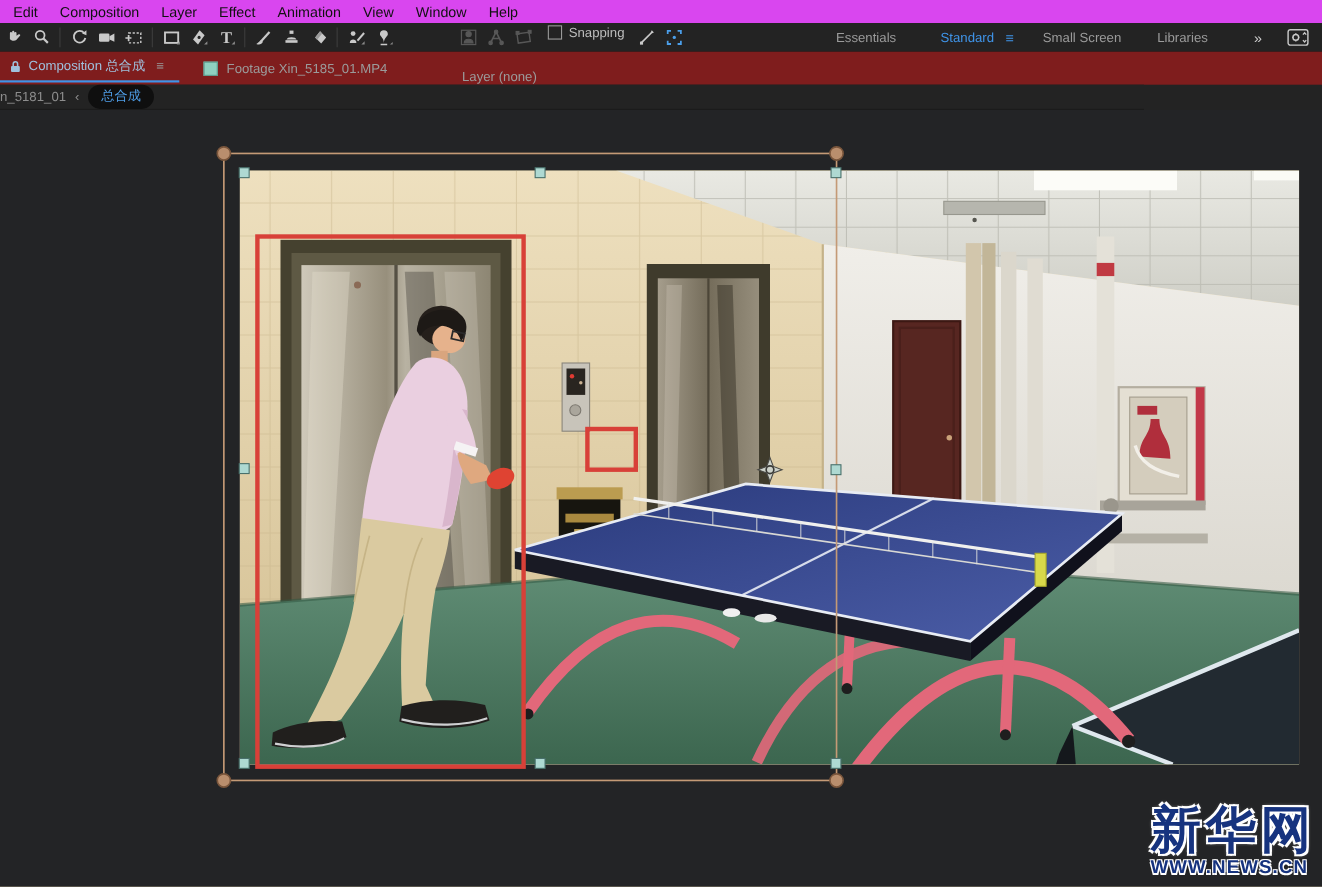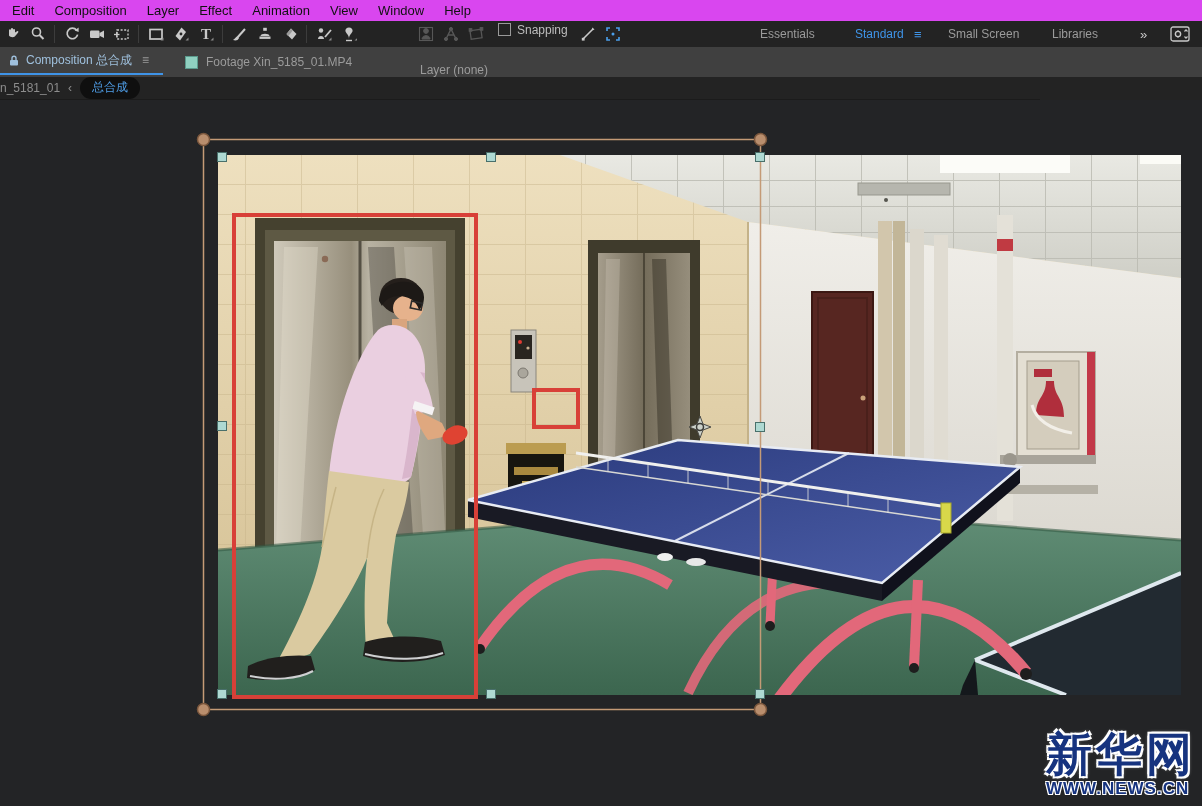--- a/index.html
+++ b/index.html
@@ -25,21 +25,21 @@
   .ticon{width:25px;height:22px;display:flex;align-items:center;justify-content:center;position:relative;}
   .tsep{width:1px;height:18px;background:#3c3c3c;margin:0 4px;}
   .dim svg *{stroke:#575757 !important;fill-opacity:1;}
   .snapwrap{display:flex;align-items:flex-start;margin-left:10px;font-size:12px;color:#bdbdbd;}
   .snapbox{width:11px;height:11px;border:1px solid #9a9a9a;background:transparent;margin-right:6px;}
   .workspaces{position:absolute;top:0;left:0;width:100%;height:100%;font-size:12px;}
   .ws{position:absolute;top:6px;color:#9b9b9b;cursor:default;}
   .ws.active{color:#3f94e8;}
   
   .tabbar{
-    position:absolute;top:47px;left:0;width:1202px;height:30px;background:#404040;
+    position:absolute;top:47px;left:0;width:1202px;height:30px;background:#7f1d1d;
     font-size:12px;color:#9b9b9b;
   }
   .tab-active{
     position:absolute;left:0;top:0;width:163px;height:28px;display:flex;align-items:center;
     color:#9fc0dd;border-bottom:2px solid #3f94e8;padding-left:8px;box-sizing:border-box;
   }
   .tab-footage{position:absolute;left:185px;top:0;height:30px;display:flex;align-items:center;}
   .tab-layer{position:absolute;left:420px;top:0;height:30px;display:flex;align-items:flex-end;}
   .swatch{width:11px;height:11px;background:#8fd0c0;border:1px solid #5b9a8d;margin-right:8px;}
   .hamb{display:inline-block;margin-left:10px;color:#9b9b9b;font-size:12px;letter-spacing:0;}

